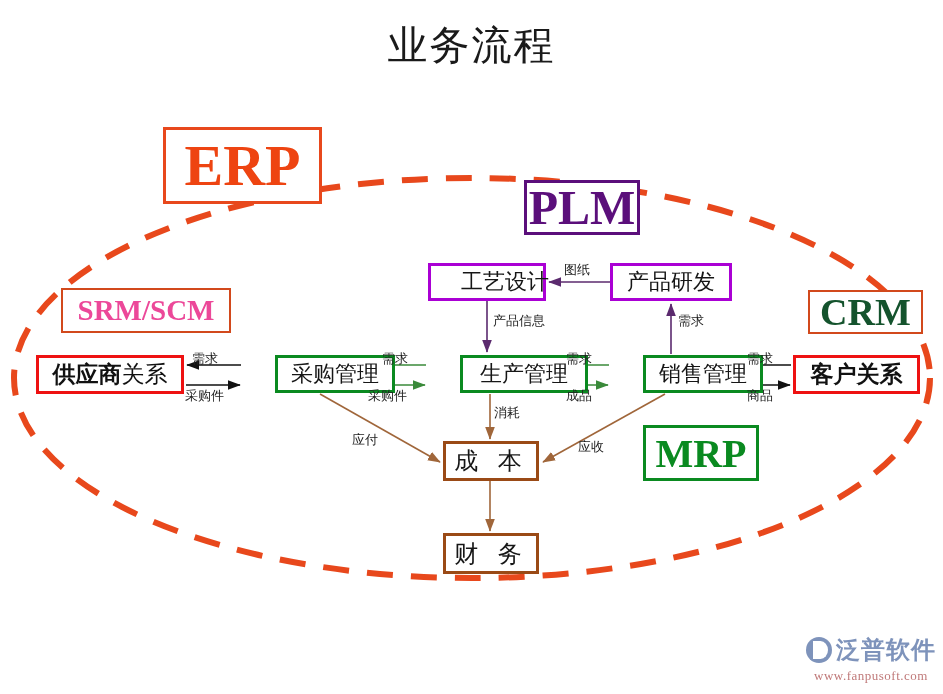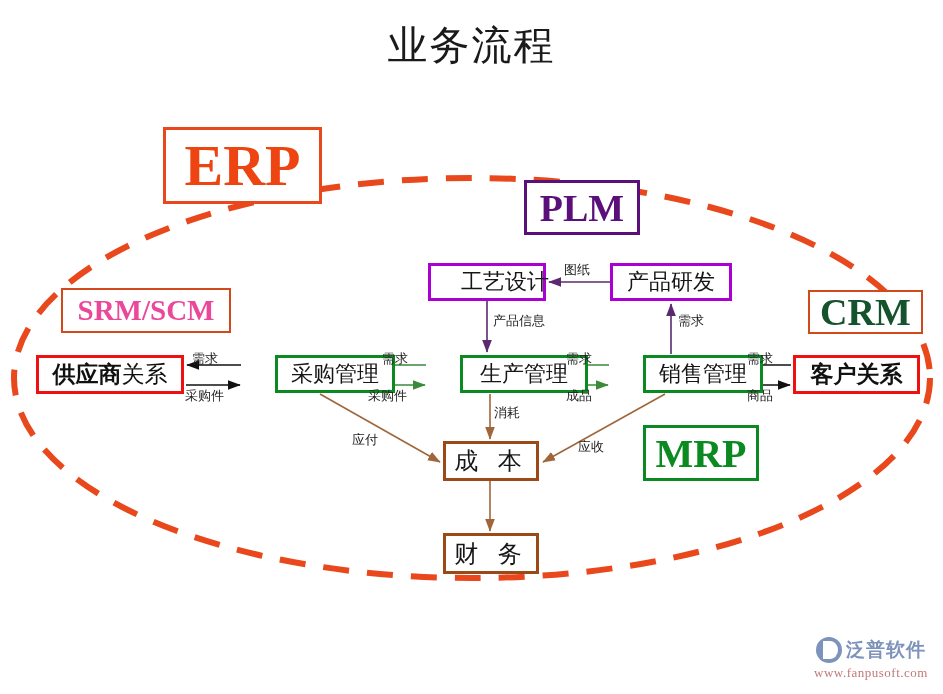--- a/index.html
+++ b/index.html
@@ -57,21 +57,21 @@
     left: 163px; top: 127px; width: 159px; height: 77px;
     border: 3px solid #e8481c;
     color: #ee4411;
     font-size: 58px;
   }
   
   #node-plm {
     left: 524px; top: 180px; width: 116px; height: 55px;
     border: 3px solid #5b0f7b;
     color: #5b0f7b;
-    font-size: 38px;
+    font-size: 48px;
   }
   
   #node-srmscm {
     left: 61px; top: 288px; width: 170px; height: 45px;
     border: 2px solid #d2491c;
     color: #ec4899;
     font-size: 29px;
   }
   
   #node-crm {
@@ -159,21 +159,21 @@
   #watermark-mark::after {
     content: "";
     position: absolute;
     left: 7px; top: 4px;
     width: 15px; height: 18px;
     border-radius: 0 50% 50% 0;
     background: #ffffff;
   }
   #watermark-name {
     font-family: Liberation Mono, monospace;
-    font-size: 19px;
+    font-size: 24px;
     font-weight: bold;
     color: #7e93bb;
     letter-spacing: 1px;
   }
   #watermark-url {
     font-family: "Liberation Serif", "DejaVu Serif", serif;
     font-size: 13px;
     color: #c07a7a;
     letter-spacing: 0.5px;
     margin-top: 2px;

